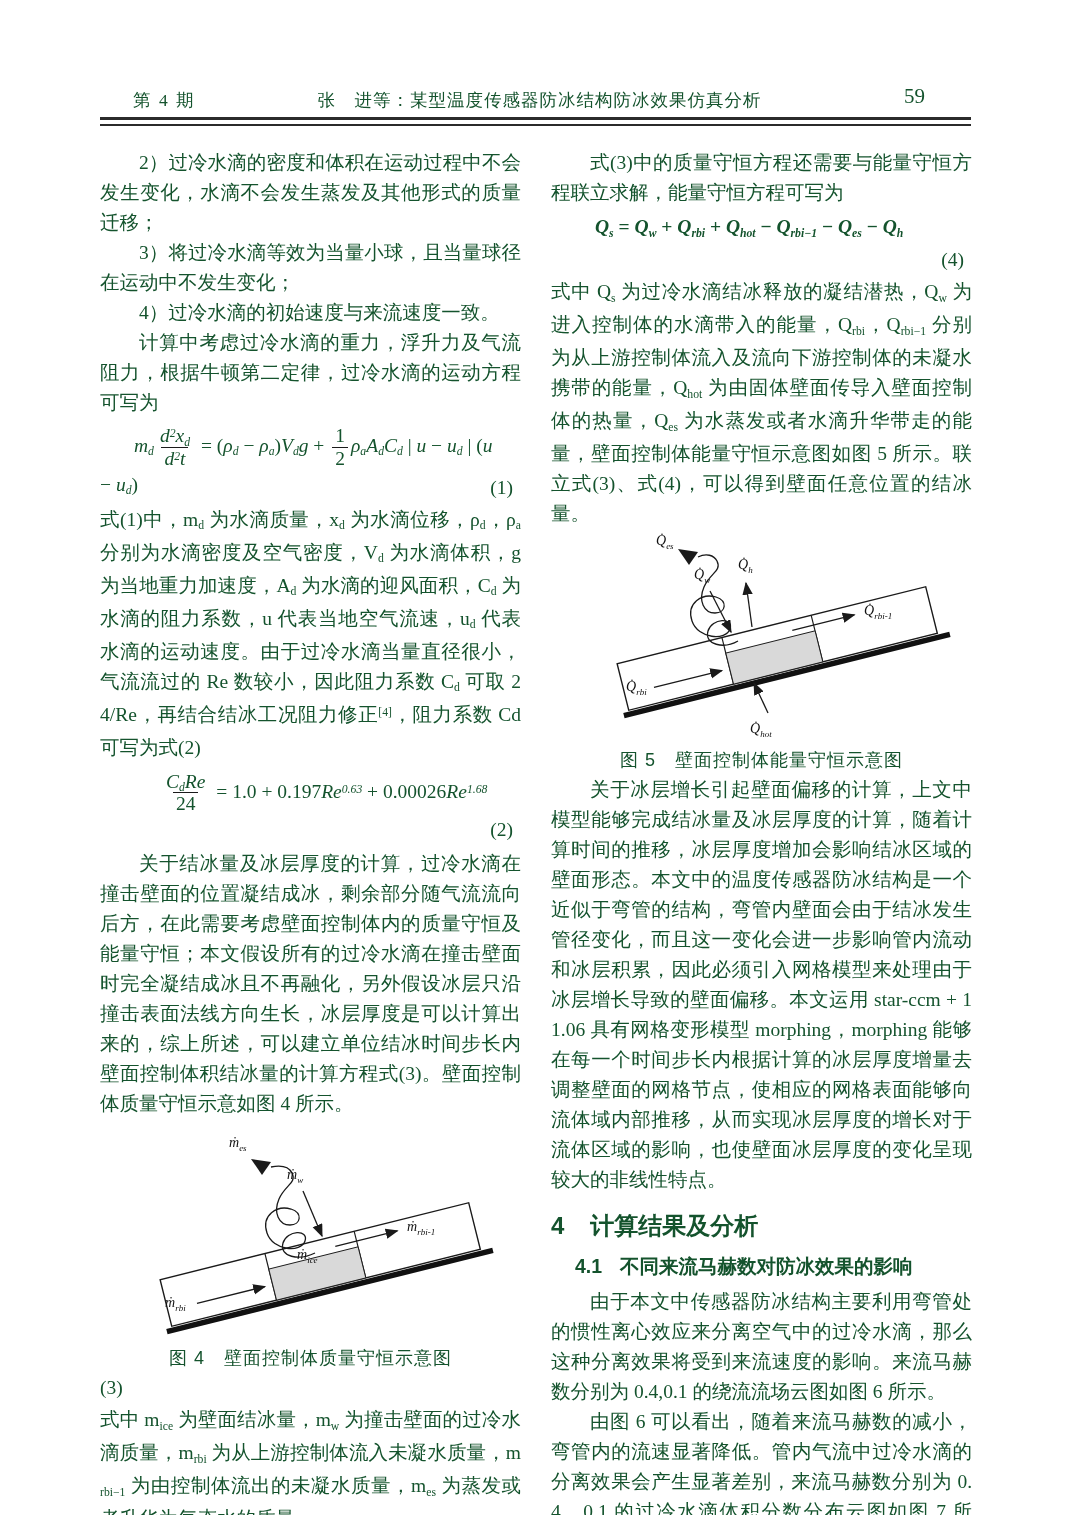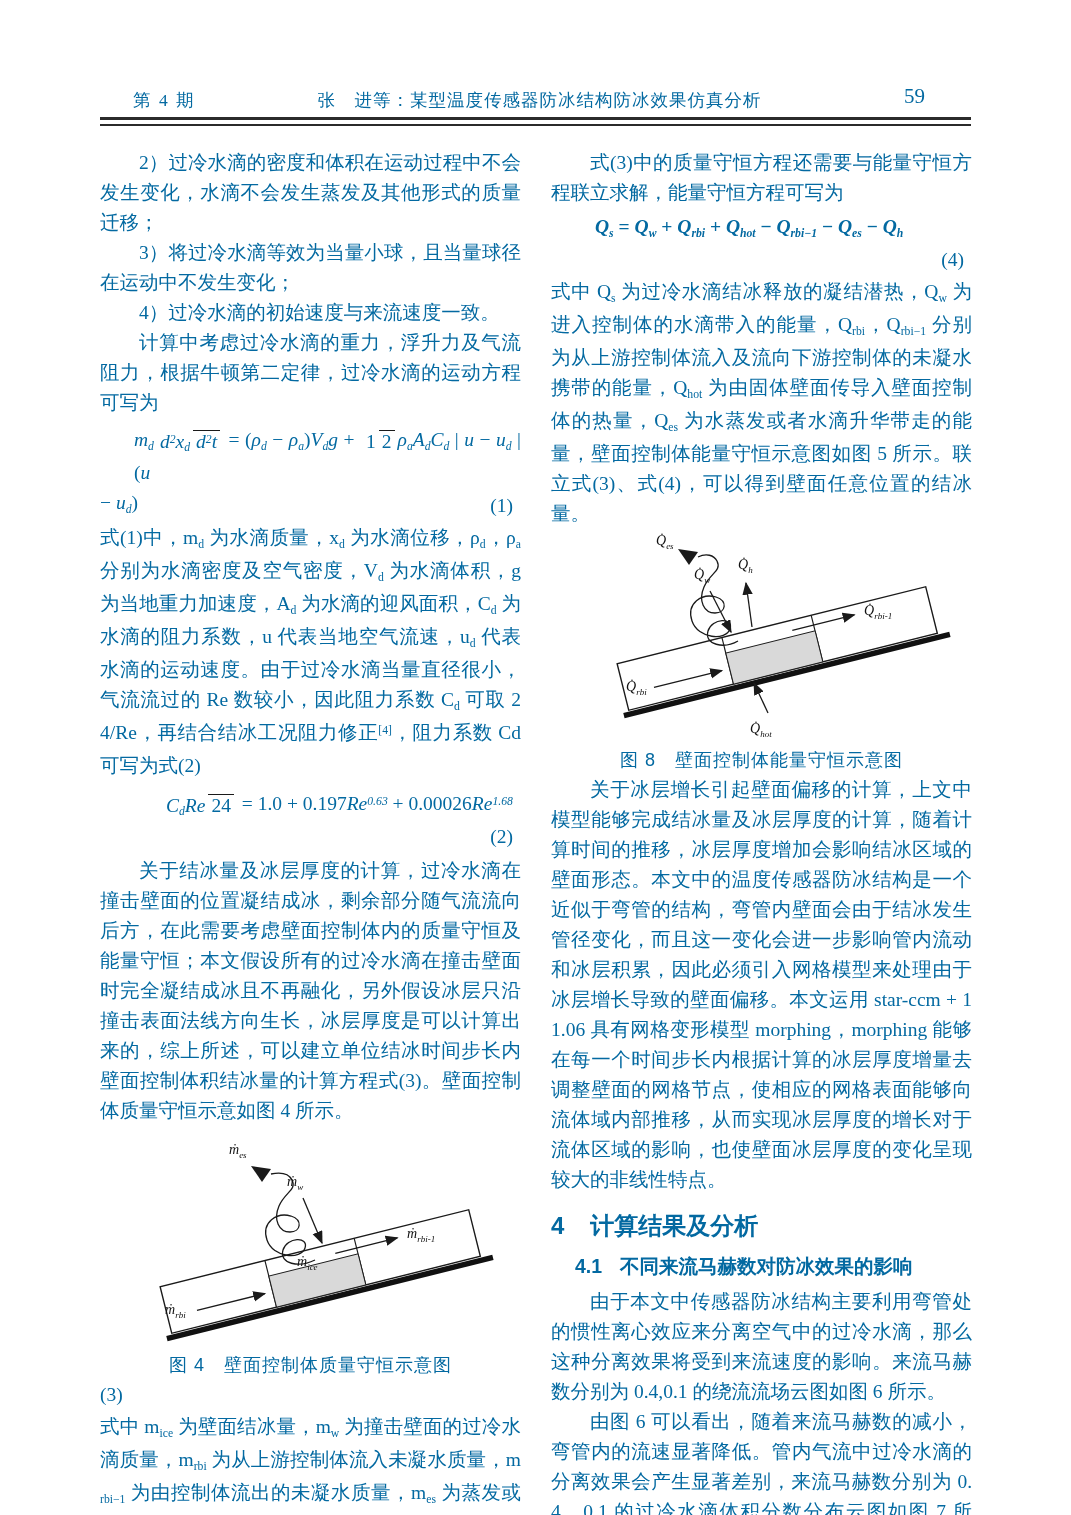--- a/index.html
+++ b/index.html
@@ -1,16 +1,16 @@
 <!DOCTYPE html>
 <html><head>
 <meta charset="utf-8">
 <style>
   html,body{margin:0;padding:0;background:#ffffff;}
-  .page{position:relative;width:1071px;height:1515px;background:#fff;color:#0369a1;
+  .page{position:relative;width:1071px;height:1515px;background:#fff;color:#14532d;
         font-family:"Liberation Serif","DejaVu Serif",serif;overflow:hidden;}
   
   .pg-header{position:absolute;top:86px;left:100px;width:871px;height:26px;font-size:17.5px;}
   .issue{position:absolute;left:33px;top:2px;letter-spacing:2px;}
   .rtitle{position:absolute;left:8px;right:0;text-align:center;top:2px;letter-spacing:1px;}
   .pnum{position:absolute;right:46px;top:-2px;font-size:21px;}
   .hrule{position:absolute;top:117px;left:100px;width:871px;height:4px;
          border-top:3px solid #2b2b2b;border-bottom:2px solid #2b2b2b;}
   
   .col{position:absolute;top:148px;width:421px;font-size:19.5px;line-height:30px;
@@ -28,21 +28,21 @@
   .eq-num{font-style:normal;flex:none;padding-right:8px;}
   .eq-body{display:inline-block;}
   .ind1{padding-left:34px;}
   .ind2{padding-left:60px;}
   .ind3{padding-left:44px;}
   .eq1{margin:7px 0 2px 0;}
   .eq2{margin:8px 0 4px 0;}
   .eq3{margin:2px 0 2px 0;}
   .eq4{margin:4px 0 2px 0;font-weight:bold;}
   .eq4 .eq-num{font-weight:normal;}
-  .frac{display:inline-flex;flex-direction:row;align-items:center;vertical-align:middle;
+  .frac{display:inline-flex;flex-direction:column;align-items:center;vertical-align:middle;
         margin:0 3px;line-height:1.12;text-align:center;}
   .frac .fnum{display:block;padding:0 3px;}
   .frac .fden{display:block;padding:0 3px;border-top:1.4px solid #1a1a1a;}
   
   .fig{margin:6px 0 4px 0;text-align:center;}
   .fig svg{display:block;margin:0 auto;}
   .figcap{font-size:18px;line-height:26px;text-align:center;text-indent:0;
           letter-spacing:1px;margin-top:2px;font-family:"Liberation Sans","DejaVu Sans",sans-serif;}
   .flabel{font-style:italic;font-size:14px;fill:#111;font-family:"Liberation Serif",serif;}
   .fsub{font-size:9px;font-style:italic;}
@@ -178,21 +178,21 @@
         <line x1="216" y1="180" x2="202" y2="150" stroke="#1a1a1a" stroke-width="1.3" marker-end="url(#ah5)"></line>
         <path d="M 186 108 C 172 116 152 112 156 98 C 160 85 182 84 178 96 C 174 108 146 106 140 88 C 134 70 150 60 164 64 C 176 68 174 80 163 80 C 152 80 146 68 152 54 C 158 40 170 38 165 28 C 162 22 154 20 146 24" fill="none" stroke="#1a1a1a" stroke-width="1.3"></path>
         <polygon points="126,16 146,19 137,32" fill="#1a1a1a"></polygon>
         <text class="flabel" x="104" y="12"><tspan>Q̇</tspan><tspan class="fsub" dy="4">es</tspan></text>
         <text class="flabel" x="142" y="46"><tspan>Q̇</tspan><tspan class="fsub" dy="4">w</tspan></text>
         <text class="flabel" x="186" y="36"><tspan>Q̇</tspan><tspan class="fsub" dy="4">h</tspan></text>
         <text class="flabel" x="312" y="82"><tspan>Q̇</tspan><tspan class="fsub" dy="4">rbi-1</tspan></text>
         <text class="flabel" x="74" y="158"><tspan>Q̇</tspan><tspan class="fsub" dy="4">rbi</tspan></text>
         <text class="flabel" x="198" y="200"><tspan>Q̇</tspan><tspan class="fsub" dy="4">hot</tspan></text>
       </svg>
-      <figcaption class="figcap">图 8　壁面控制体能量守恒示意图</figcaption>
+      <figcaption class="figcap">图 5　壁面控制体能量守恒示意图</figcaption>
     </figure>
 
     <p class="para"><span>关于冰层增长引起壁面偏移的计算，上文中模型能够完成结冰量及冰层厚度的计算，随着计算时间的推移，冰层厚度增加会影响结冰区域的壁面形态。本文中的温度传感器防冰结构是一个近似于弯管的结构，弯管内壁面会由于结冰发生管径变化，而且这一变化会进一步影响管内流动和冰层积累，因此必须引入网格模型来处理由于冰层增长导致的壁面偏移。本文运用 star-ccm + 11.06 具有网格变形模型 morphing，morphing 能够在每一个时间步长内根据计算的冰层厚度增量去调整壁面的网格节点，使相应的网格表面能够向流体域内部推移，从而实现冰层厚度的增长对于流体区域的影响，也使壁面冰层厚度的变化呈现较大的非线性特点。</span></p>
 
     <h2 class="h2"><span class="snum">4</span><span>计算结果及分析</span></h2>
 
     <h3 class="h3"><span class="snum">4.1</span><span>不同来流马赫数对防冰效果的影响</span></h3>
 
     <p class="para"><span>由于本文中传感器防冰结构主要利用弯管处的惯性离心效应来分离空气中的过冷水滴，那么这种分离效果将受到来流速度的影响。来流马赫数分别为 0.4,0.1 的绕流流场云图如图 6 所示。</span></p>
     <p class="para"><span>由图 6 可以看出，随着来流马赫数的减小，弯管内的流速显著降低。管内气流中过冷水滴的分离效果会产生显著差别，来流马赫数分别为 0.4，0.1 的过冷水滴体积分数分布云图如图 7 所示。</span></p>

